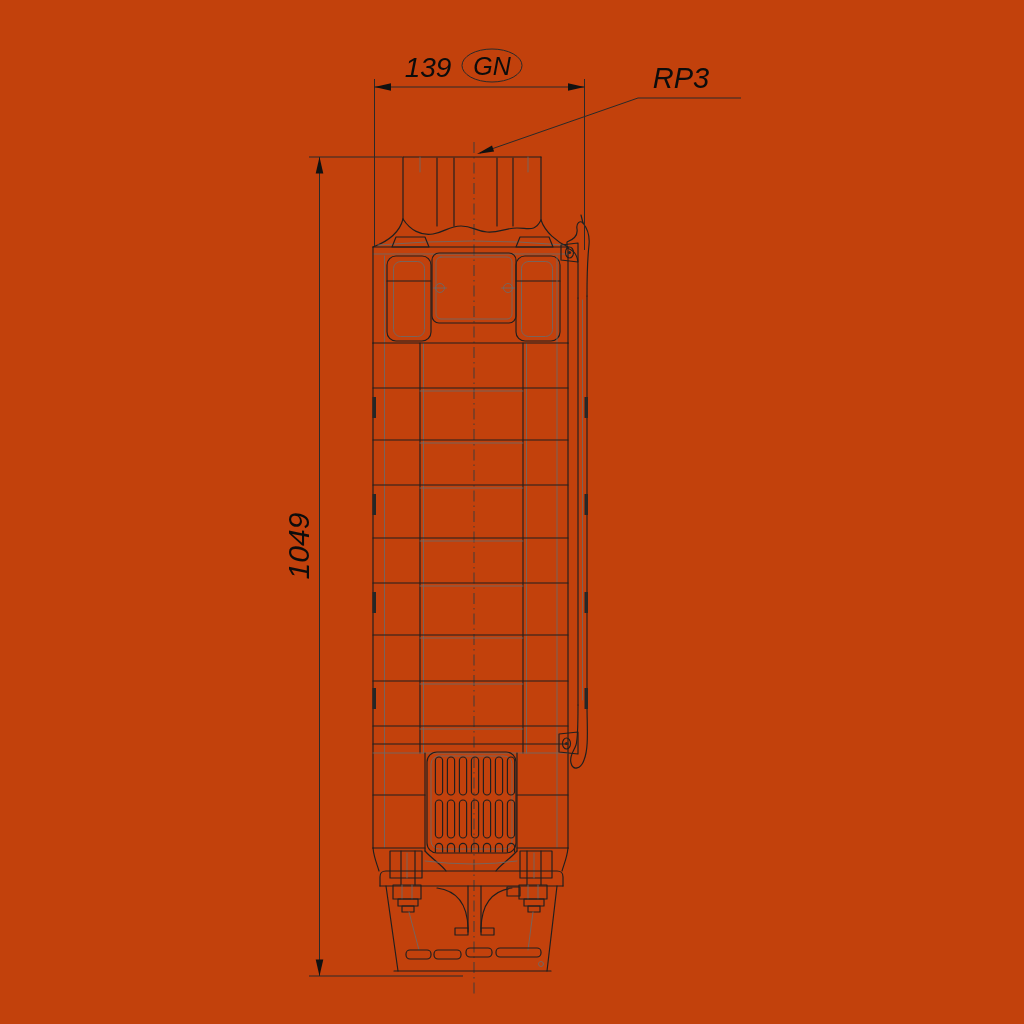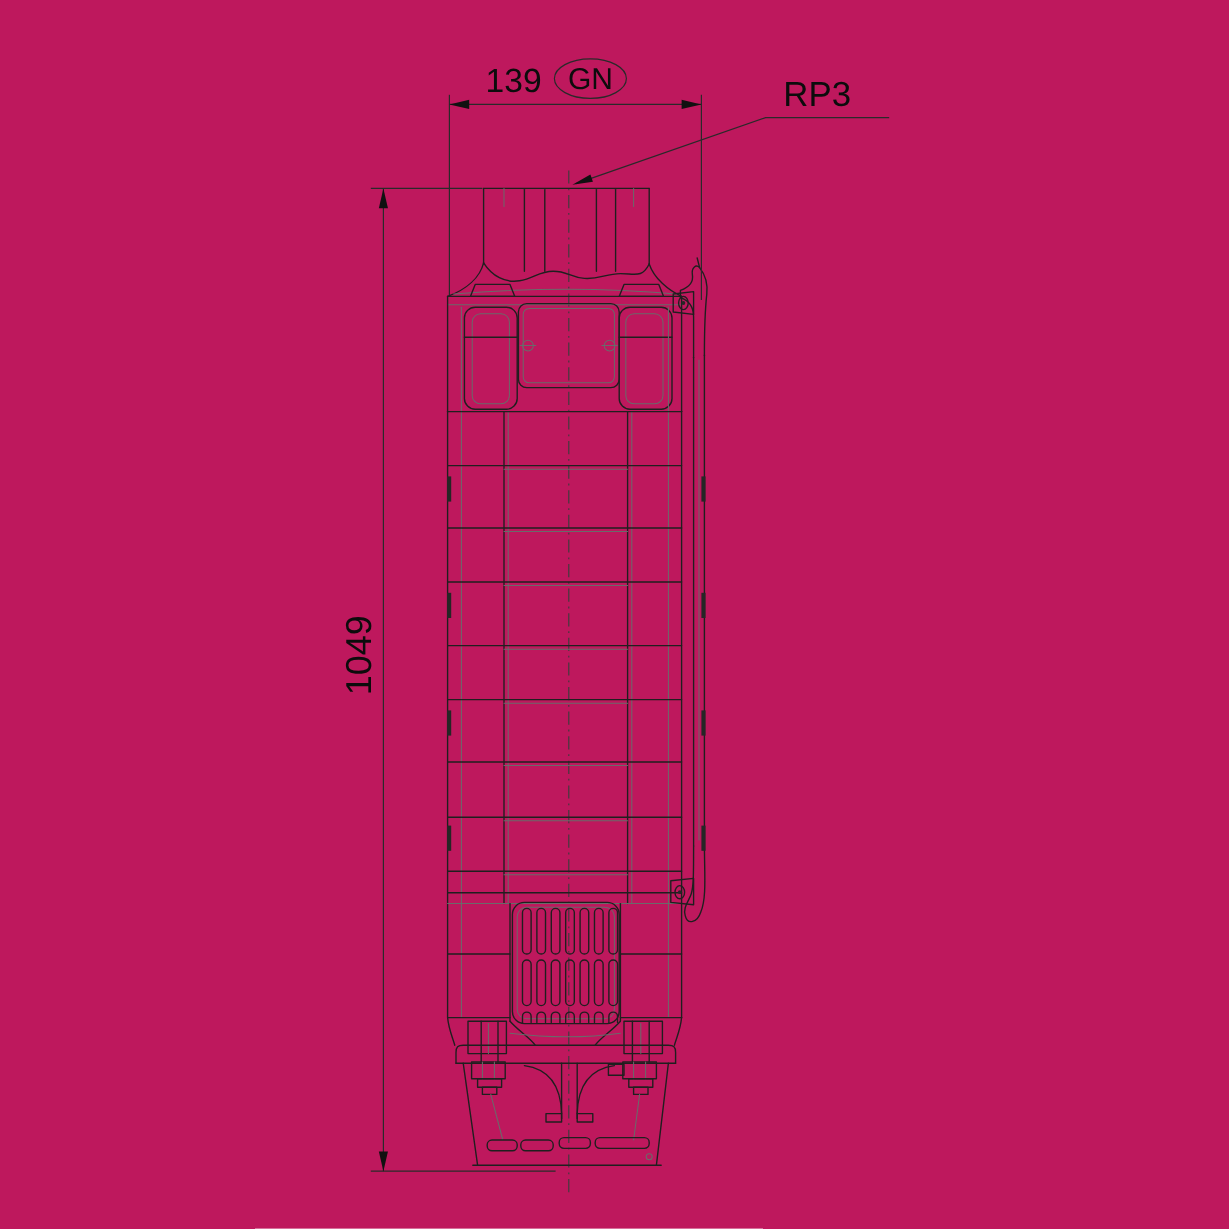--- a/index.html
+++ b/index.html
@@ -1,17 +1,17 @@
 <!DOCTYPE html>
 <html><head>
 <meta charset="utf-8">
 <style>
   html,body{margin:0;padding:0;background:#ffffff;}
-  #canvas{position:relative;width:1024px;height:1024px;background:#be185d;overflow:hidden;
-          font-family:"Liberation Sans", sans-serif;}
+  #canvas{position:relative;width:1024px;height:1024px;background:#c2410c;overflow:hidden;
+          font-family:"Liberation Sans", sans-serif;font-style:italic;}
   svg{position:absolute;left:0;top:0;}
   .ln{stroke:#1f1f1f;stroke-width:1.15;fill:none;stroke-linecap:round;stroke-linejoin:round;}
   .fn{stroke:#6a6a6a;stroke-width:0.85;fill:none;stroke-linecap:round;}
   .dm{stroke:#2a2a2a;stroke-width:1;fill:none;}
   .ar{fill:#111;stroke:none;}
   .clip{fill:#262626;stroke:none;}
   .cl{stroke:#3c3c3c;stroke-width:0.95;fill:none;stroke-dasharray:11 4 1.5 4;}
   text{fill:#0c0c0c;}
   .t28{font-size:28px;}
   .t25{font-size:25px;}

